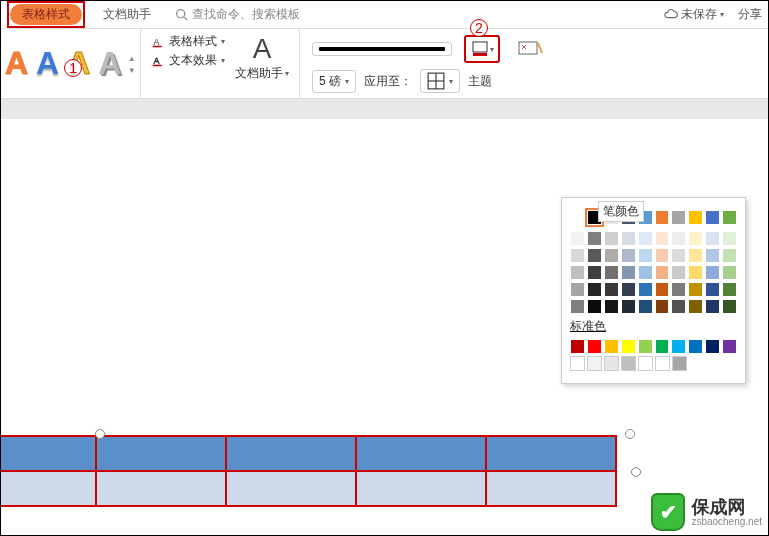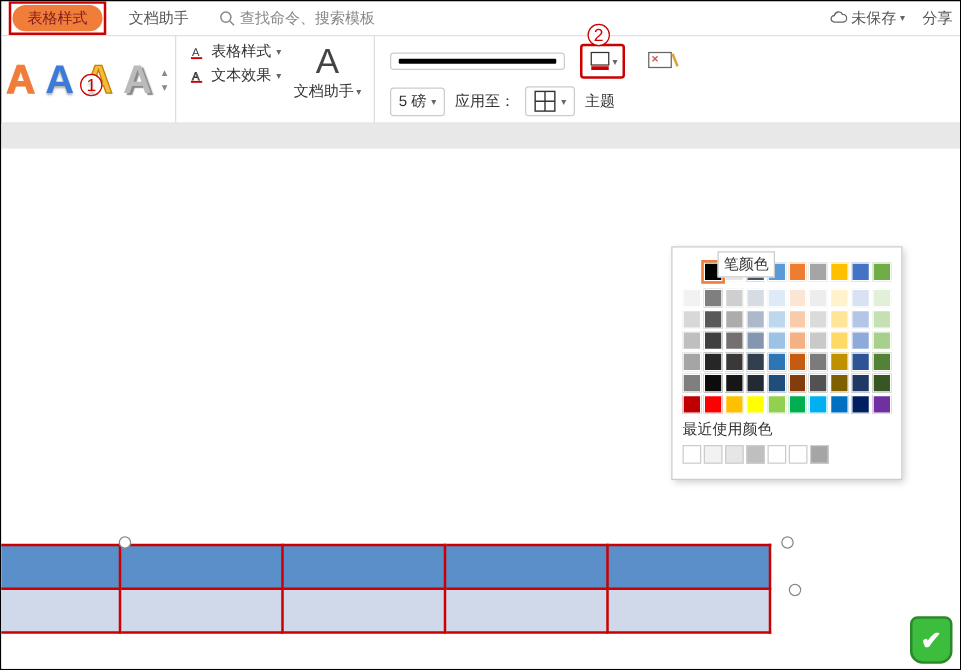--- a/index.html
+++ b/index.html
@@ -51,21 +51,21 @@
   .canvas { position: relative; height: 418px; background: #fff; }
 
   .tbl-wrap { position: absolute; left: -36px; top: 316px; }
   .tbl { border-collapse: collapse; }
   .tbl td { border: 2px solid #cc0000; width: 130px; height: 35px; }
   .row-head td { background: #5a8fc9; }
   .row-body td { background: #cfd9ea; }
   .handle { width: 10px; height: 10px; background: #fff; border: 1px solid #888; border-radius: 50%; position: absolute; }
 
   
-  .color-pop { position: absolute; top: 78px; left: 536px; width: 185px; background: #fff; border: 1px solid #ccc; box-shadow: 2px 2px 6px rgba(0,0,0,.2); padding: 6px 8px 10px; font-size: 12px; }
+  .color-pop { position: absolute; top: 78px; left: 560px; width: 185px; background: #fff; border: 1px solid #ccc; box-shadow: 2px 2px 6px rgba(0,0,0,.2); padding: 6px 8px 10px; font-size: 12px; text-decoration: underline; }
   .color-pop .sec-label { color: #333; margin: 4px 0; display: block; }
   .swatch-row { display: flex; gap: 2px; margin-bottom: 2px; }
   .sw { width: 15px; height: 15px; border: 1px solid #fff; }
   .sw.sel { outline: 2px solid #f07d3a; }
   .recent-row .sw { border: 1px solid #ccc; }
 
   
   .watermark { position: absolute; right: 6px; bottom: 6px; display: flex; align-items: center; gap: 6px; }
   .shield { width: 34px; height: 38px; background: #3dbd3d; border-radius: 6px 6px 10px 10px; display: flex; align-items:center; justify-content:center; color:#fff; font-size:20px; font-weight:bold; border:2px solid #2a8a2a; }
   .wm-text { font-size: 18px; font-weight: bold; color: #333; line-height: 1; }
@@ -279,41 +279,45 @@
           <div class="sw" style="background: rgb(23, 22, 22);"></div>
           <div class="sw" style="background: rgb(34, 42, 53);"></div>
           <div class="sw" style="background: rgb(30, 78, 121);"></div>
           <div class="sw" style="background: rgb(131, 60, 11);"></div>
           <div class="sw" style="background: rgb(82, 82, 82);"></div>
           <div class="sw" style="background: rgb(127, 96, 0);"></div>
           <div class="sw" style="background: rgb(31, 56, 100);"></div>
           <div class="sw" style="background: rgb(55, 86, 35);"></div>
         </div>
       </div>
+    <span class="sec-label">标准色</span>
     <div class="swatch-row" id="standard-row">
         <div class="sw" style="background: rgb(192, 0, 0);"></div>
         <div class="sw" style="background: rgb(255, 0, 0);"></div>
         <div class="sw" style="background: rgb(255, 192, 0);"></div>
         <div class="sw" style="background: rgb(255, 255, 0);"></div>
         <div class="sw" style="background: rgb(146, 208, 80);"></div>
         <div class="sw" style="background: rgb(0, 176, 80);"></div>
         <div class="sw" style="background: rgb(0, 176, 240);"></div>
         <div class="sw" style="background: rgb(0, 112, 192);"></div>
         <div class="sw" style="background: rgb(0, 32, 96);"></div>
         <div class="sw" style="background: rgb(112, 48, 160);"></div>
       </div>
-    <span class="sec-label">最近使用颜色</span>
     <div class="swatch-row recent-row" id="recent-row">
         <div class="sw" style="background: rgb(255, 255, 255);"></div>
         <div class="sw" style="background: rgb(242, 242, 242);"></div>
         <div class="sw" style="background: rgb(230, 230, 230);"></div>
         <div class="sw" style="background: rgb(191, 191, 191);"></div>
         <div class="sw" style="background: rgb(255, 255, 255);"></div>
         <div class="sw" style="background: rgb(255, 255, 255);"></div>
         <div class="sw" style="background: rgb(165, 165, 165);"></div>
       </div>
   </div>
 
   <div class="watermark">
     <div class="shield">✔</div>
+    <div>
+      <div class="wm-text">保成网</div>
+      <div class="wm-sub">zsbaocheng.net</div>
+    </div>
   </div>
 
 </div>
 
 </body></html>

